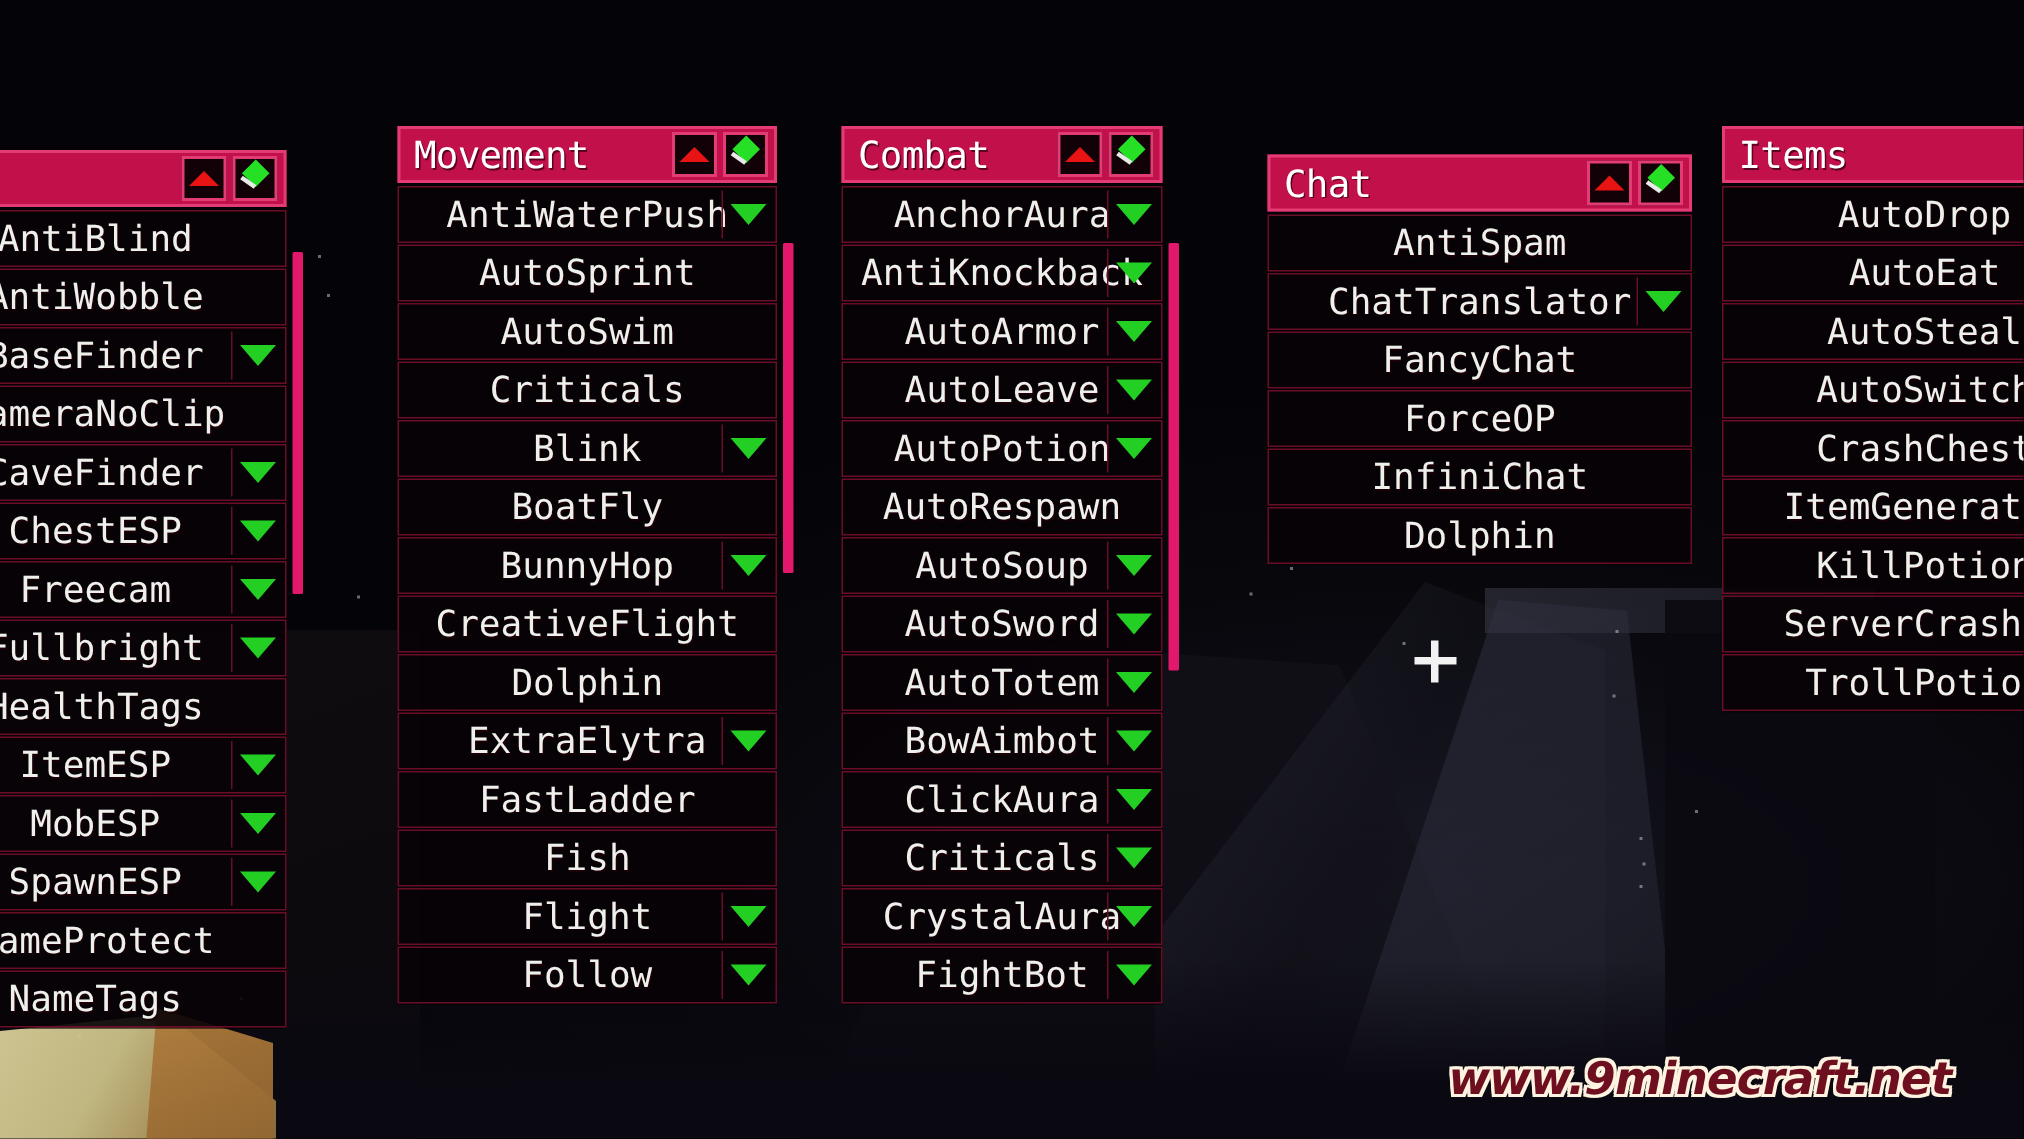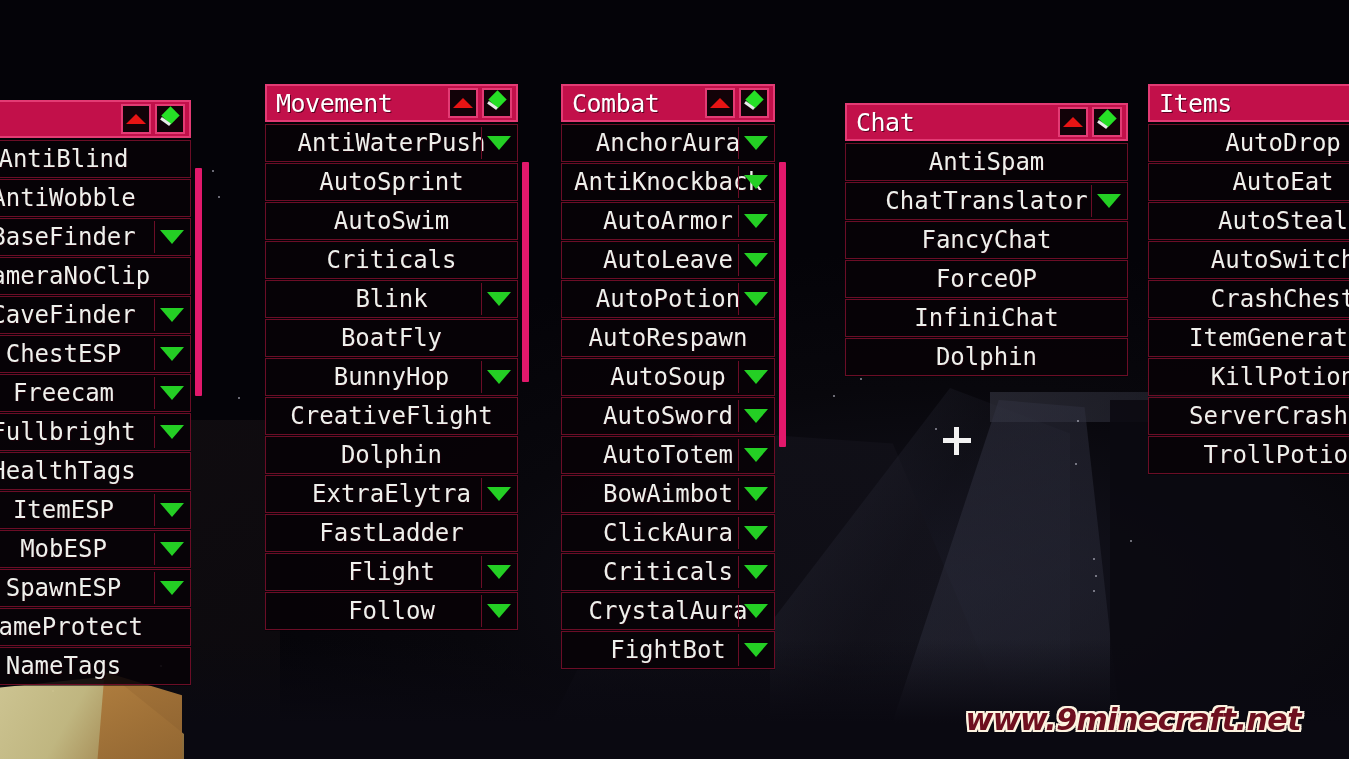--- a/index.html
+++ b/index.html
@@ -405,20 +405,23 @@
           </div>
           <div class="module has-settings">
             <span class="module-label">ExtraElytra</span>
             <div class="settings-arrow">
               <div class="tri-down"></div>
             </div>
           </div>
           <div class="module">
             <span class="module-label">FastLadder</span>
           </div>
+          <div class="module">
+            <span class="module-label">Fish</span>
+          </div>
           <div class="module has-settings">
             <span class="module-label">Flight</span>
             <div class="settings-arrow">
               <div class="tri-down"></div>
             </div>
           </div>
           <div class="module has-settings">
             <span class="module-label">Follow</span>
             <div class="settings-arrow">
               <div class="tri-down"></div>

